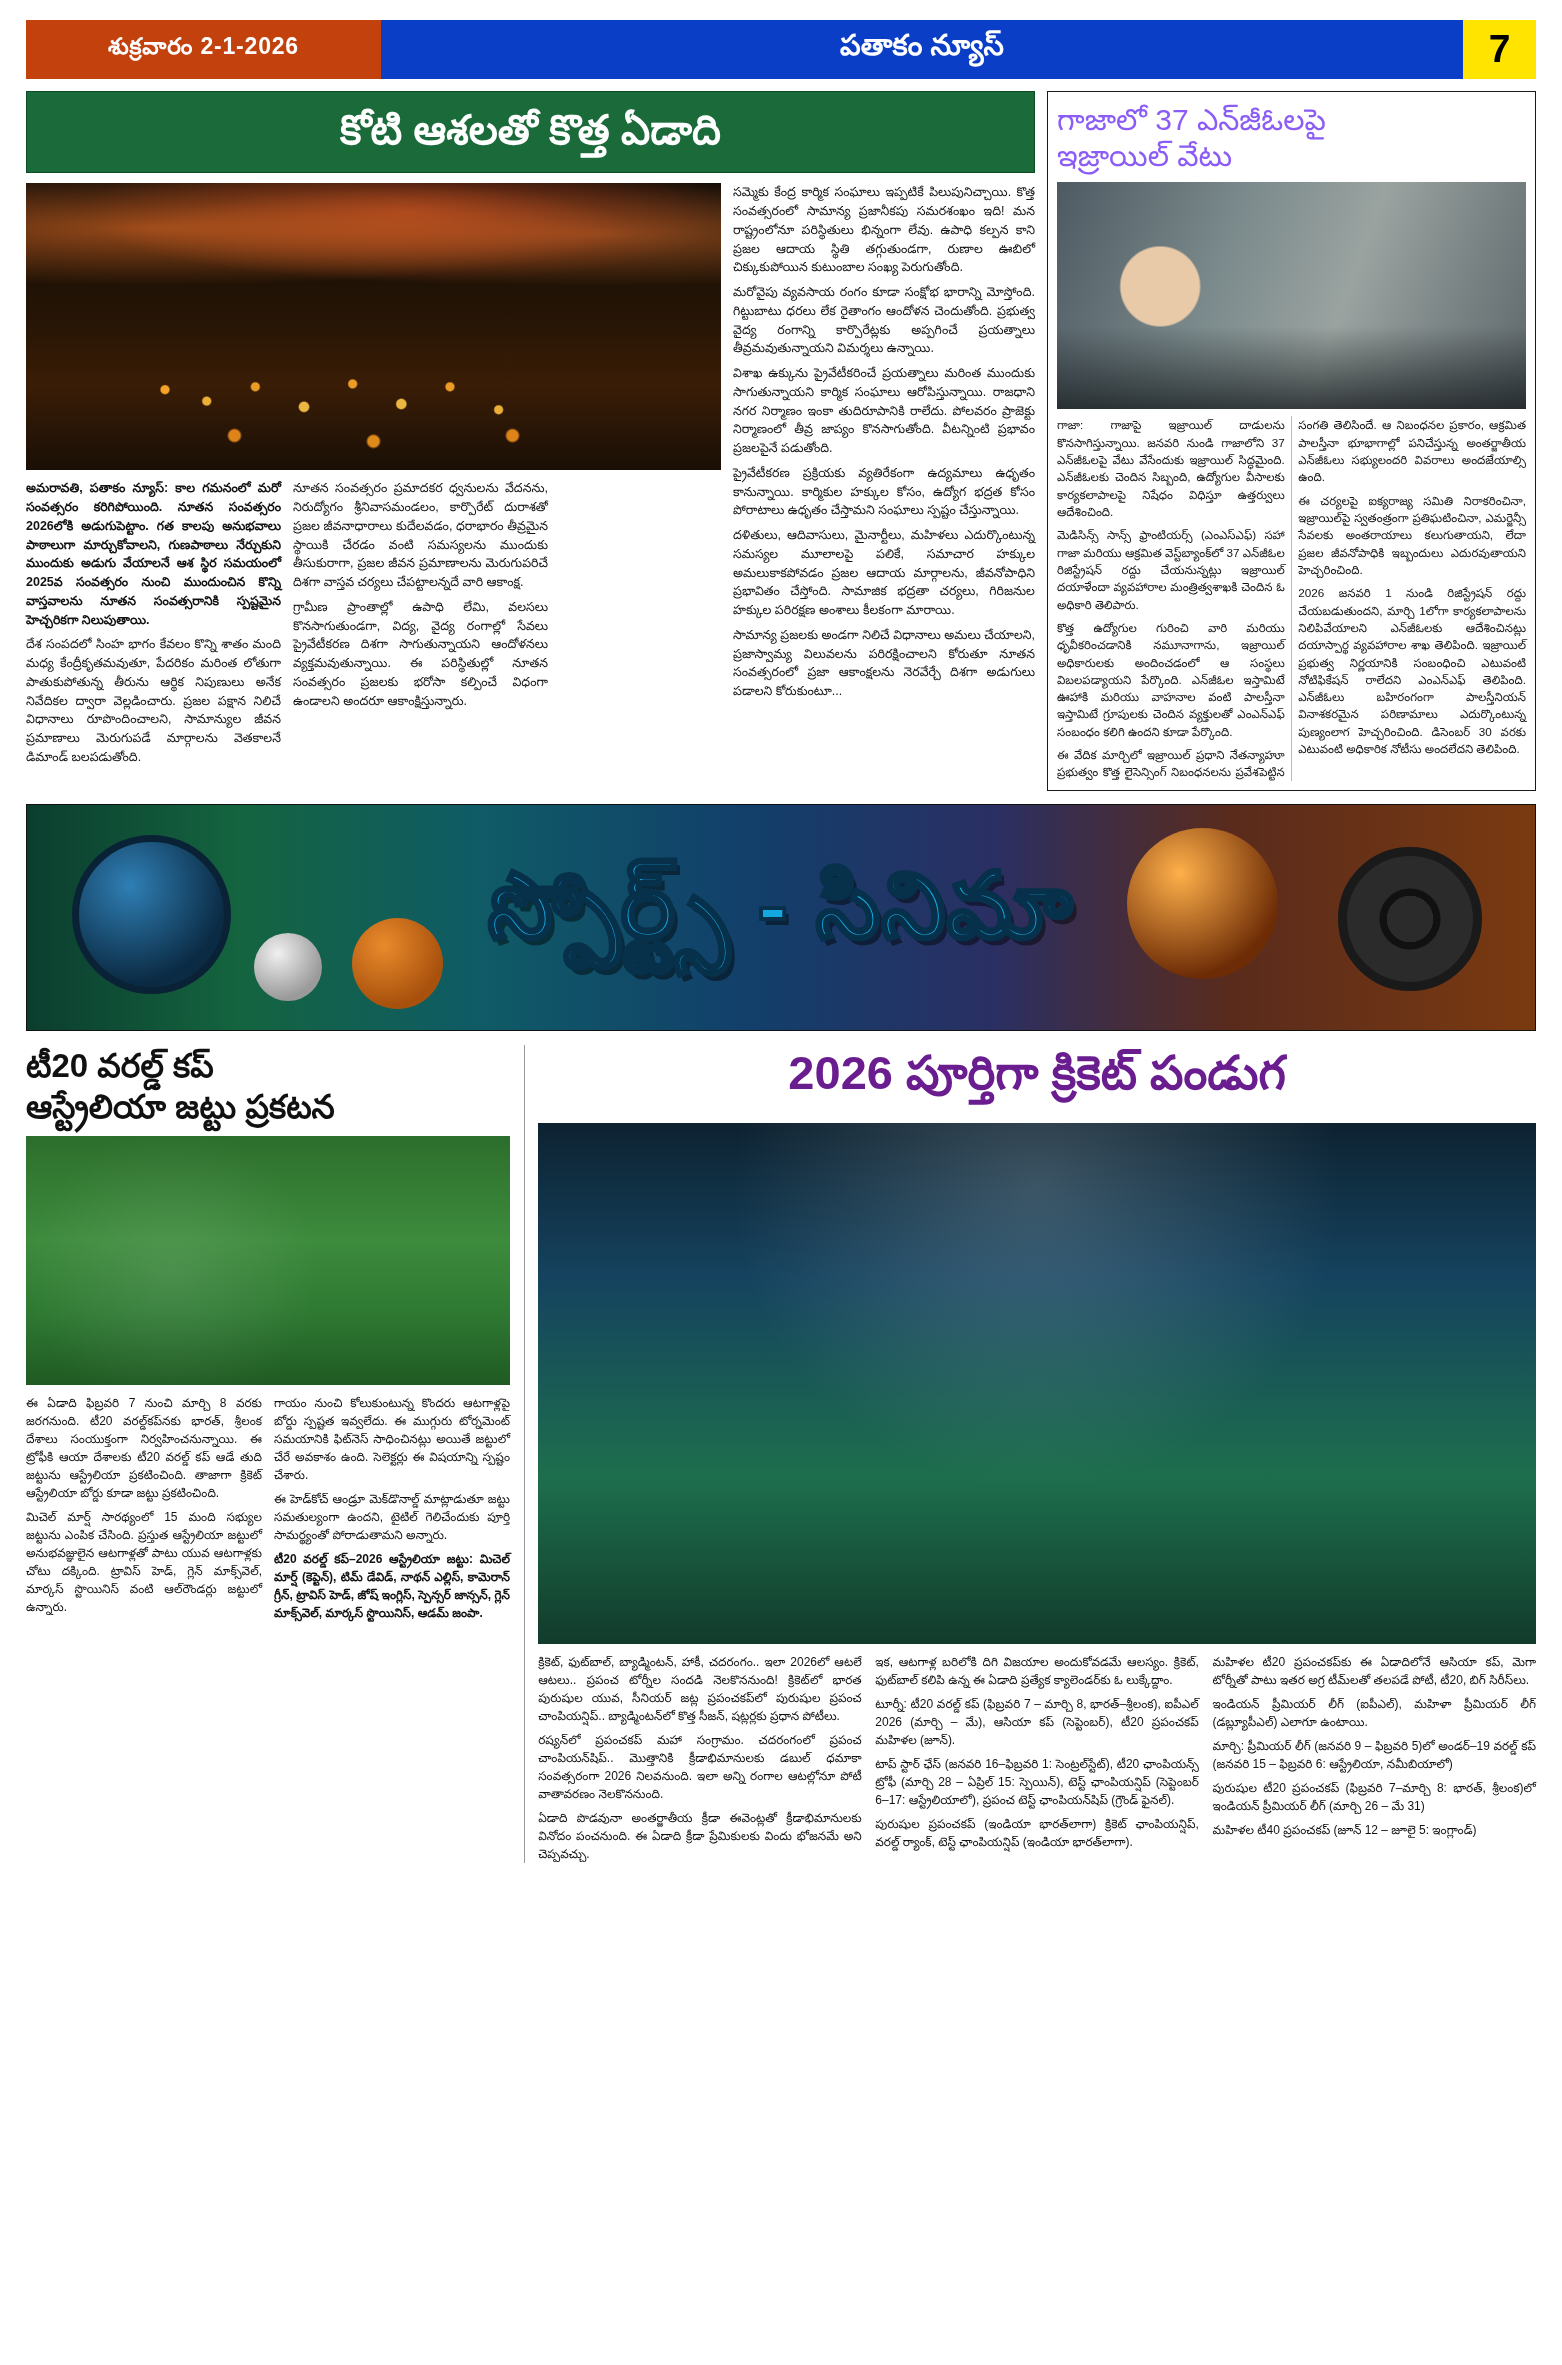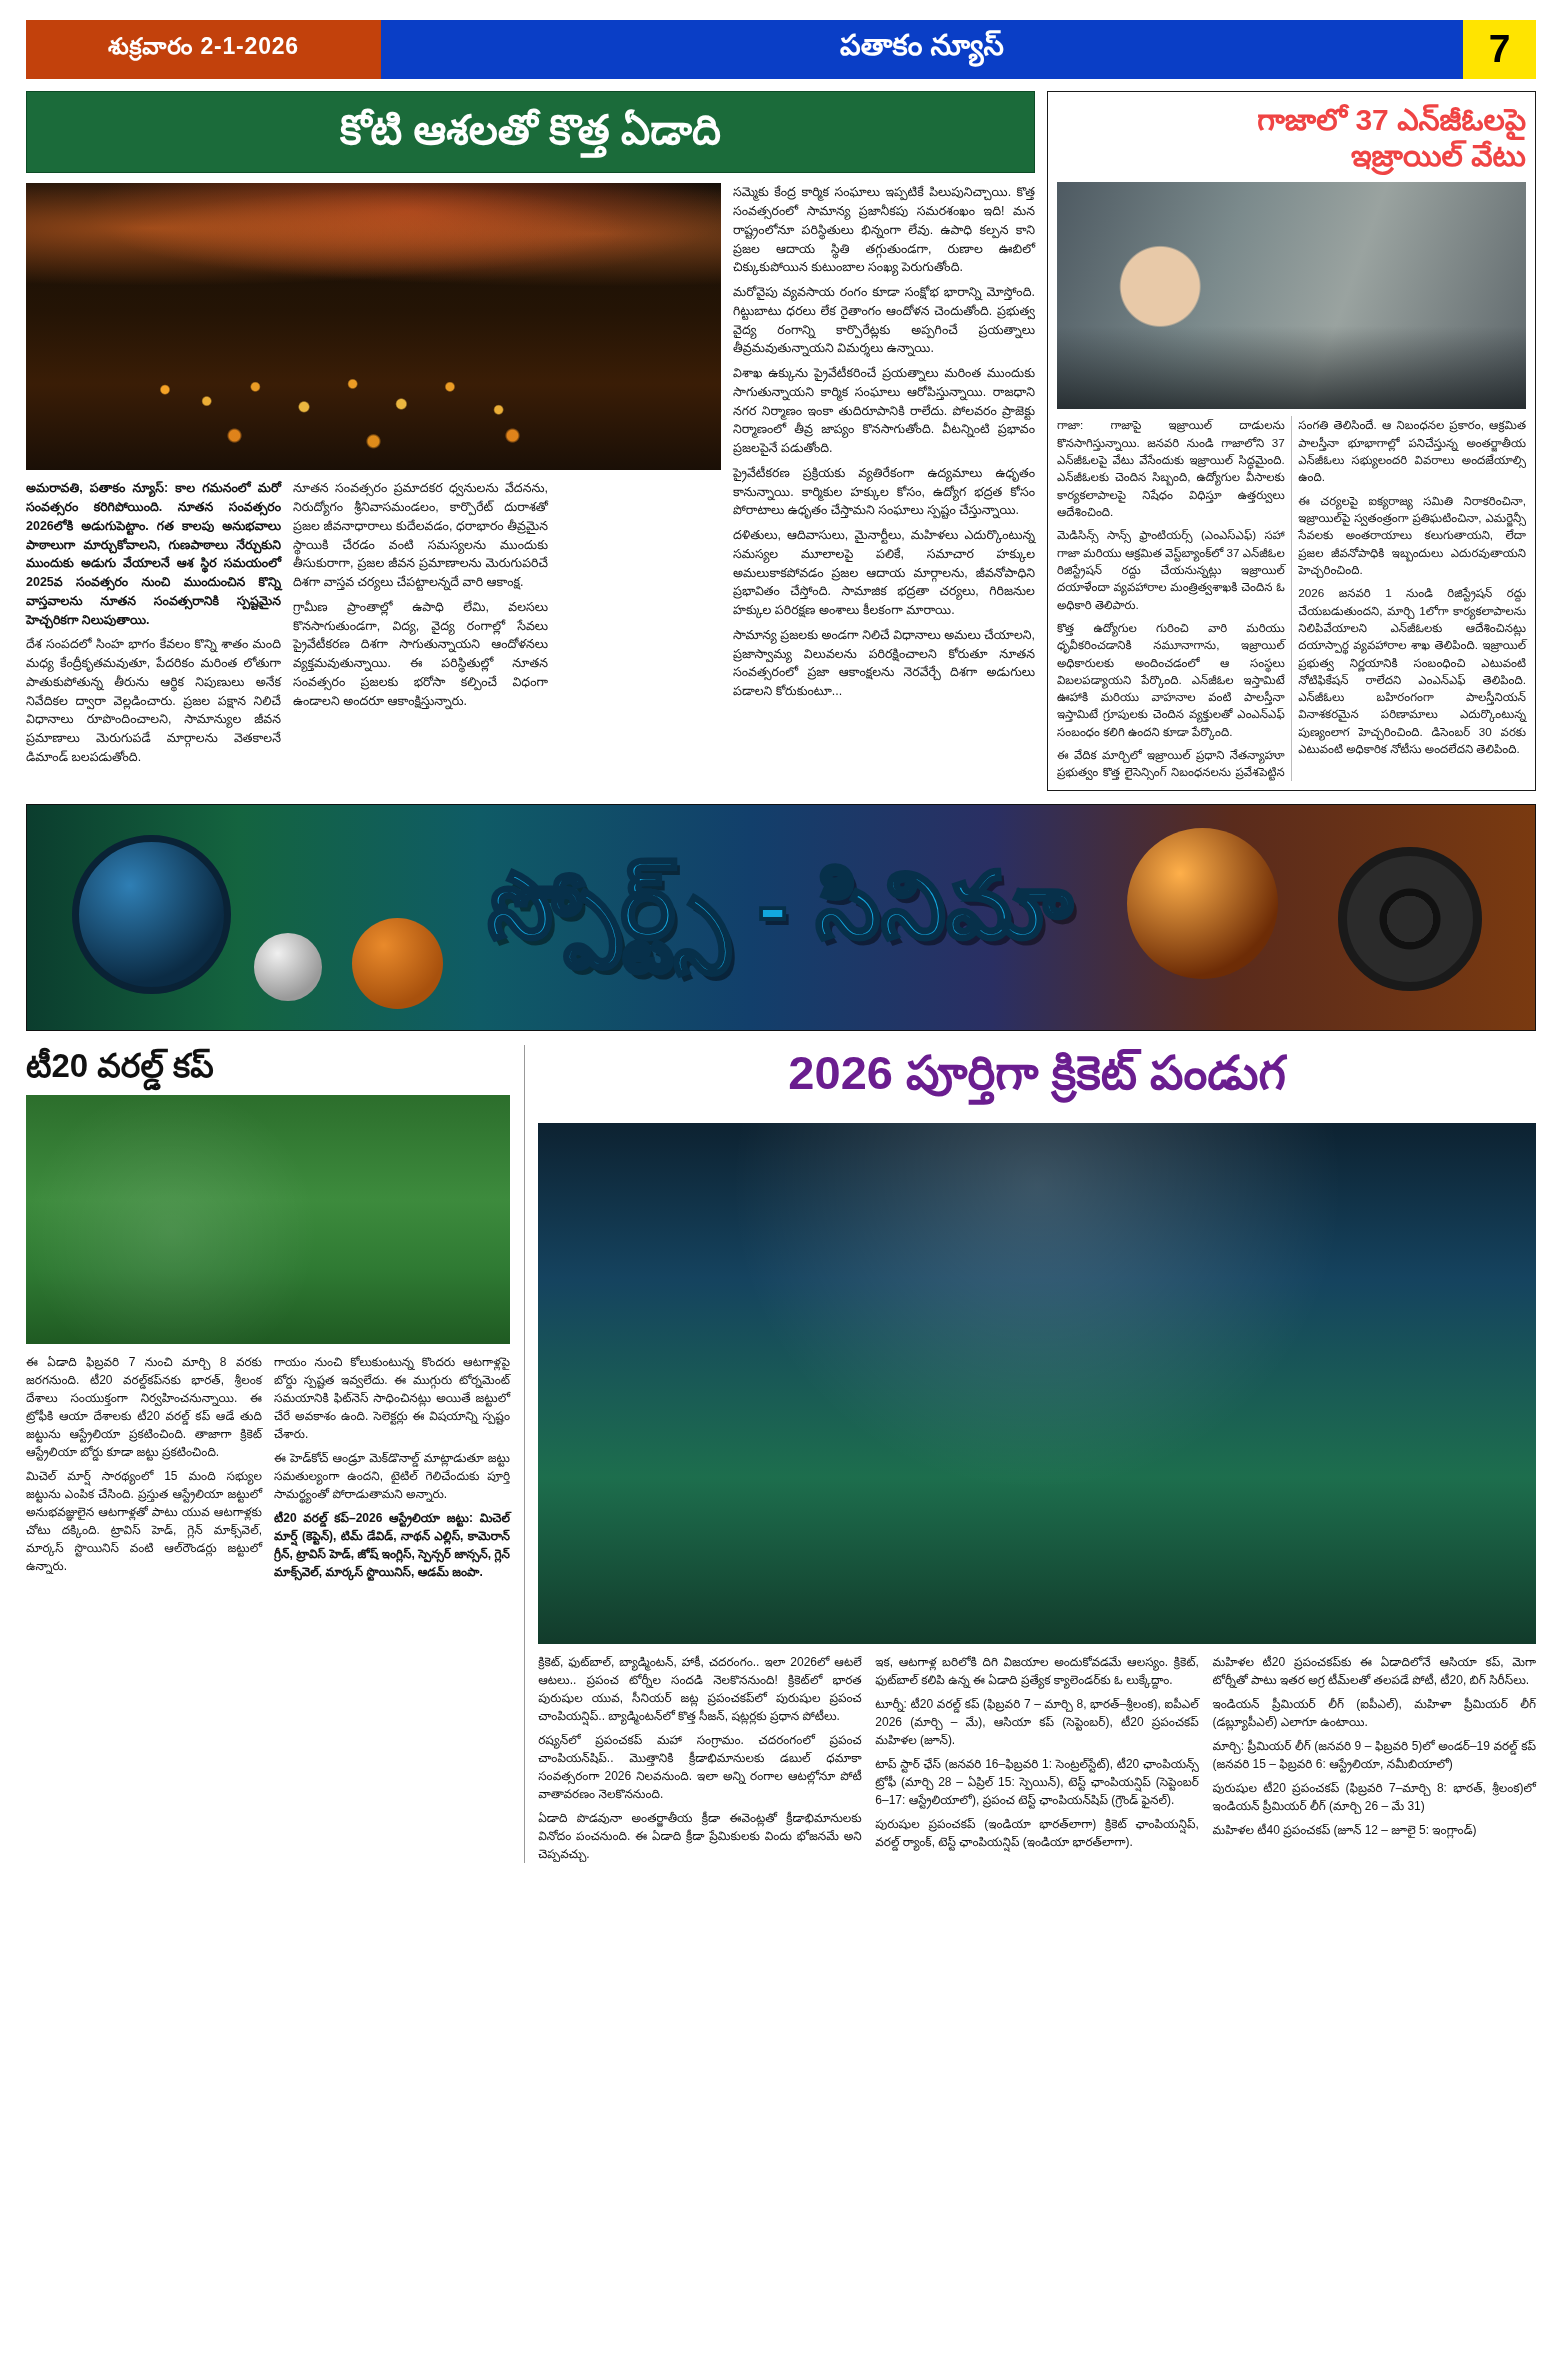--- a/index.html
+++ b/index.html
@@ -154,24 +154,24 @@
     gap:12px;
     margin-top:9px;
   }
   .two-col-under .c { width:255px; }
   .two-col-under .c.wide { width:255px; }
   .lead-right-col { width:302px; }
 
   .kicker { font-weight:bold; }
 
   .right-head {
-    text-align:right;
-    color:#ef4444;
+    text-align:left;
+    color:#8b5cf6;
     font-size:30px;
-    font-weight:bold;
+    font-weight:normal;
     line-height:1.2;
     padding:3px 0 7.6px 0;
   }
   .right-body {
     margin-top:7.6px;
     column-count:2;
     column-gap:13.6px;
     column-rule:0.8px solid #bbb;
     font-size:11.7px;
     line-height:1.48;
@@ -328,20 +328,21 @@
     <div class="ball b4"></div>
     <div class="reel"></div>
     <div class="title">స్పోర్ట్స్ - సినిమా</div>
   </div>
 
   <div class="bottom-section">
 
     <div class="bottom-left">
       <div class="bl-head">
         <div>టీ20 వరల్డ్ కప్</div>
+        <div>ఆస్ట్రేలియా జట్టు ప్రకటన</div>
       </div>
       <div class="photo cricket-aus"></div>
       <div class="bl-body">
         <p>ఈ ఏడాది ఫిబ్రవరి 7 నుంచి మార్చి 8 వరకు జరగనుంది. టీ20 వరల్డ్‌కప్‌నకు భారత్, శ్రీలంక దేశాలు సంయుక్తంగా నిర్వహించనున్నాయి. ఈ ట్రోఫీకి ఆయా దేశాలకు టీ20 వరల్డ్ కప్ ఆడే తుది జట్టును ఆస్ట్రేలియా ప్రకటించింది. తాజాగా క్రికెట్ ఆస్ట్రేలియా బోర్డు కూడా జట్టు ప్రకటించింది.</p>
         <p>మిచెల్ మార్ష్ సారథ్యంలో 15 మంది సభ్యుల జట్టును ఎంపిక చేసింది. ప్రస్తుత ఆస్ట్రేలియా జట్టులో అనుభవజ్ఞులైన ఆటగాళ్లతో పాటు యువ ఆటగాళ్లకు చోటు దక్కింది. ట్రావిస్ హెడ్, గ్లెన్ మాక్స్‌వెల్, మార్కస్ స్టొయినిస్ వంటి ఆల్‌రౌండర్లు జట్టులో ఉన్నారు.</p>
         <p>గాయం నుంచి కోలుకుంటున్న కొందరు ఆటగాళ్లపై బోర్డు స్పష్టత ఇవ్వలేదు. ఈ ముగ్గురు టోర్నమెంట్ సమయానికి ఫిట్‌నెస్ సాధించినట్లు అయితే జట్టులో చేరే అవకాశం ఉంది. సెలెక్టర్లు ఈ విషయాన్ని స్పష్టం చేశారు.</p>
         <p>ఈ హెడ్‌కోచ్ ఆండ్రూ మెక్‌డొనాల్డ్ మాట్లాడుతూ జట్టు సమతుల్యంగా ఉందని, టైటిల్ గెలిచేందుకు పూర్తి సామర్థ్యంతో పోరాడుతామని అన్నారు.</p>
         <p class="bold-lead">టీ20 వరల్డ్ కప్–2026 ఆస్ట్రేలియా జట్టు: మిచెల్ మార్ష్ (కెప్టెన్), టిమ్ డేవిడ్, నాథన్ ఎల్లిస్, కామెరాన్ గ్రీన్, ట్రావిస్ హెడ్, జోష్ ఇంగ్లిస్, స్పెన్సర్ జాన్సన్, గ్లెన్ మాక్స్‌వెల్, మార్కస్ స్టొయినిస్, ఆడమ్ జంపా.</p>
       </div>
     </div>

